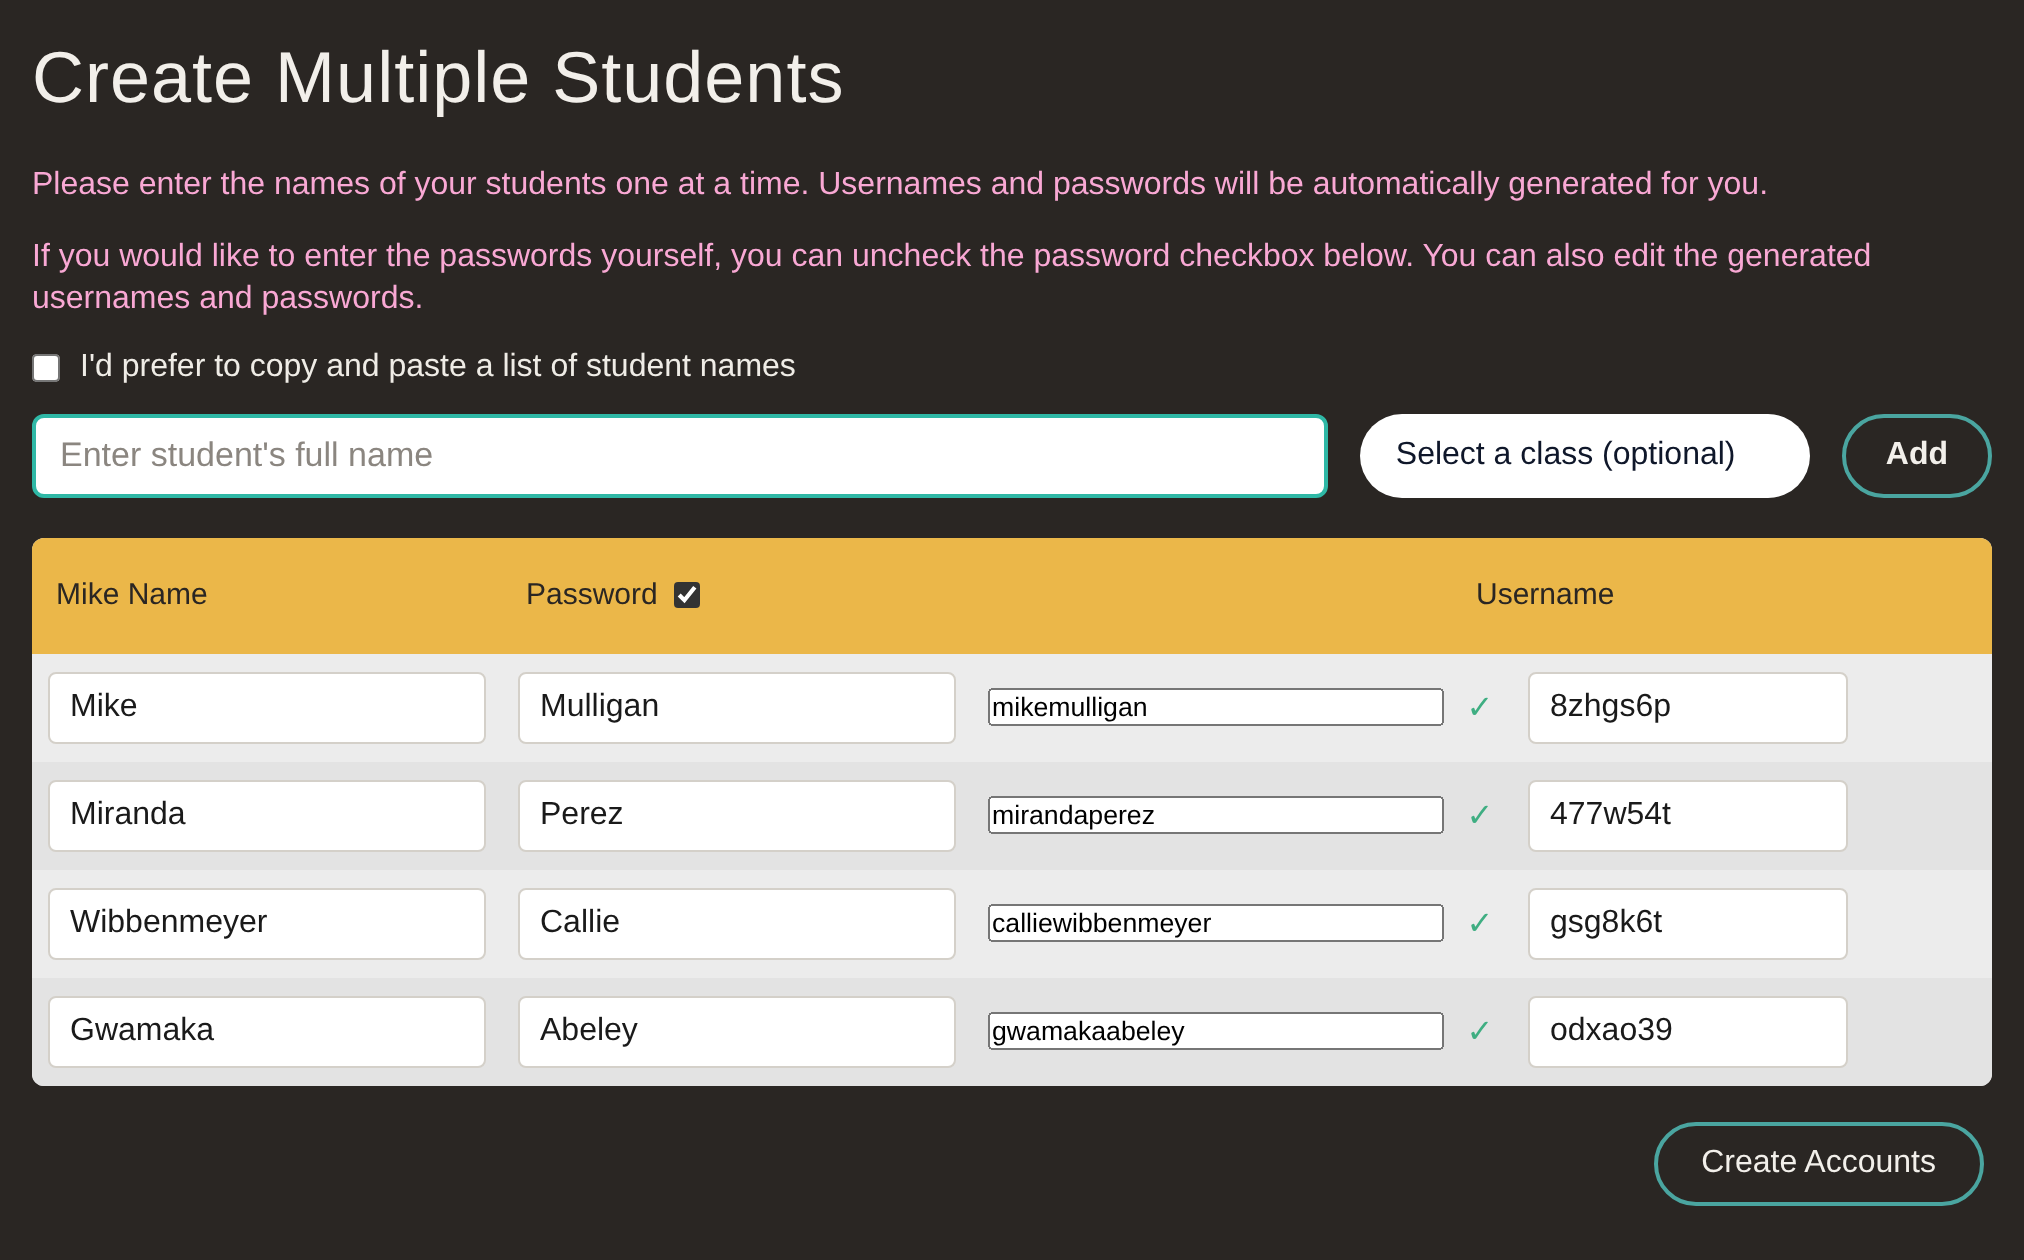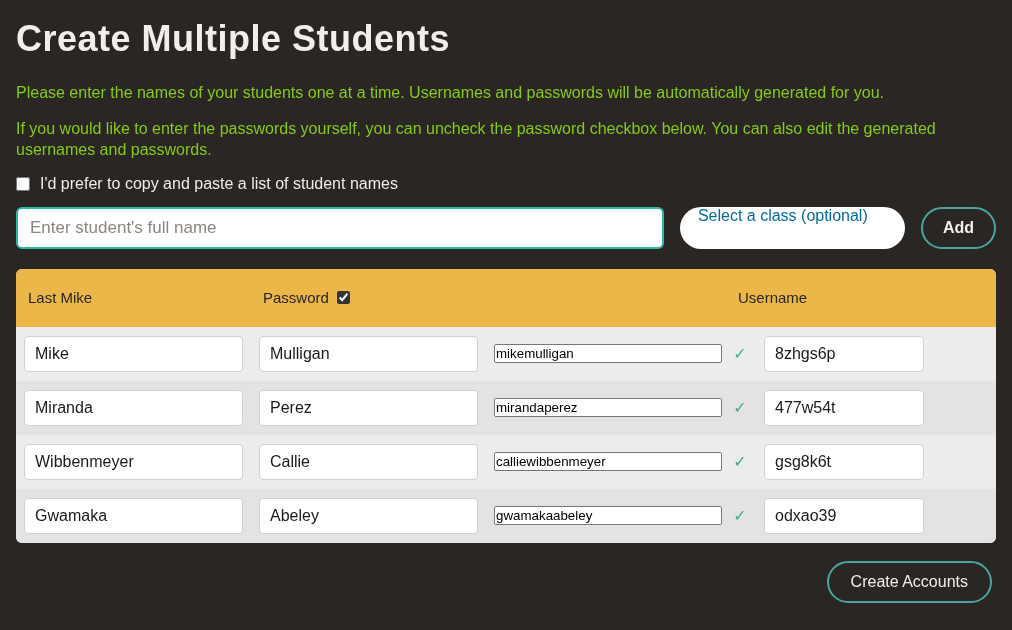--- a/index.html
+++ b/index.html
@@ -7,29 +7,29 @@
     background: #2a2623;
     color: #f2efea;
     font-family: -apple-system, BlinkMacSystemFont, "Segoe UI", Arial, sans-serif;
     width: 1012px;
     height: 630px;
     padding: 18px 16px;
     overflow: hidden;
   }
   h1 {
     font-size: 36px;
-    font-weight: 700;
+    font-weight: 400;
     letter-spacing: 0.5px;
     margin-bottom: 22px;
   }
   .instr {
     font-size: 16px;
     line-height: 1.35;
     margin-bottom: 14px;
-    color: #84cc16;
+    color: #f9a8d4;
   }
   .pref-row {
     display: flex;
     align-items: center;
     gap: 10px;
     margin-bottom: 14px;
   }
   .pref-row input[type="checkbox"] {
     width: 14px; height: 14px;
     accent-color: #fff;
@@ -56,24 +56,24 @@
     outline: none;
   }
   .name-input::placeholder { color: #8b8680; }
   .class-select {
     width: 225px;
     height: 42px;
     border-radius: 22px;
     background: #fff;
     border: none;
     display: flex;
-    align-items: flex-start;
+    align-items: center;
     padding: 0 18px;
     font-size: 16px;
-    color: #0369a1;
+    color: #0f172a;
     cursor: pointer;
   }
   .add-btn {
     height: 42px;
     padding: 0 20px;
     border-radius: 22px;
     background: transparent;
     border: 2px solid #4aa5a0;
     color: #f2efea;
     font-size: 16px;
@@ -177,21 +177,21 @@
 <div class="add-row">
   <input class="name-input" type="text" placeholder="Enter student's full name" style="">
   <div class="class-select">
     <span>Select a class (optional)</span>
   </div>
   <button class="add-btn">Add</button>
 </div>
 
 <div class="table">
   <div class="thead">
-    <div class="th col-last">Last Mike</div>
+    <div class="th col-last">Mike Name</div>
     <div class="th col-pass">
       <span>Password</span>
       <input type="checkbox" checked="" style="">
     </div>
     <div class="th col-user">Username</div>
   </div>
   <div class="tbody" id="tbody">
       <div class="row">
         <div class="cell col-first">
           <input type="text" value="Mike" style="">

